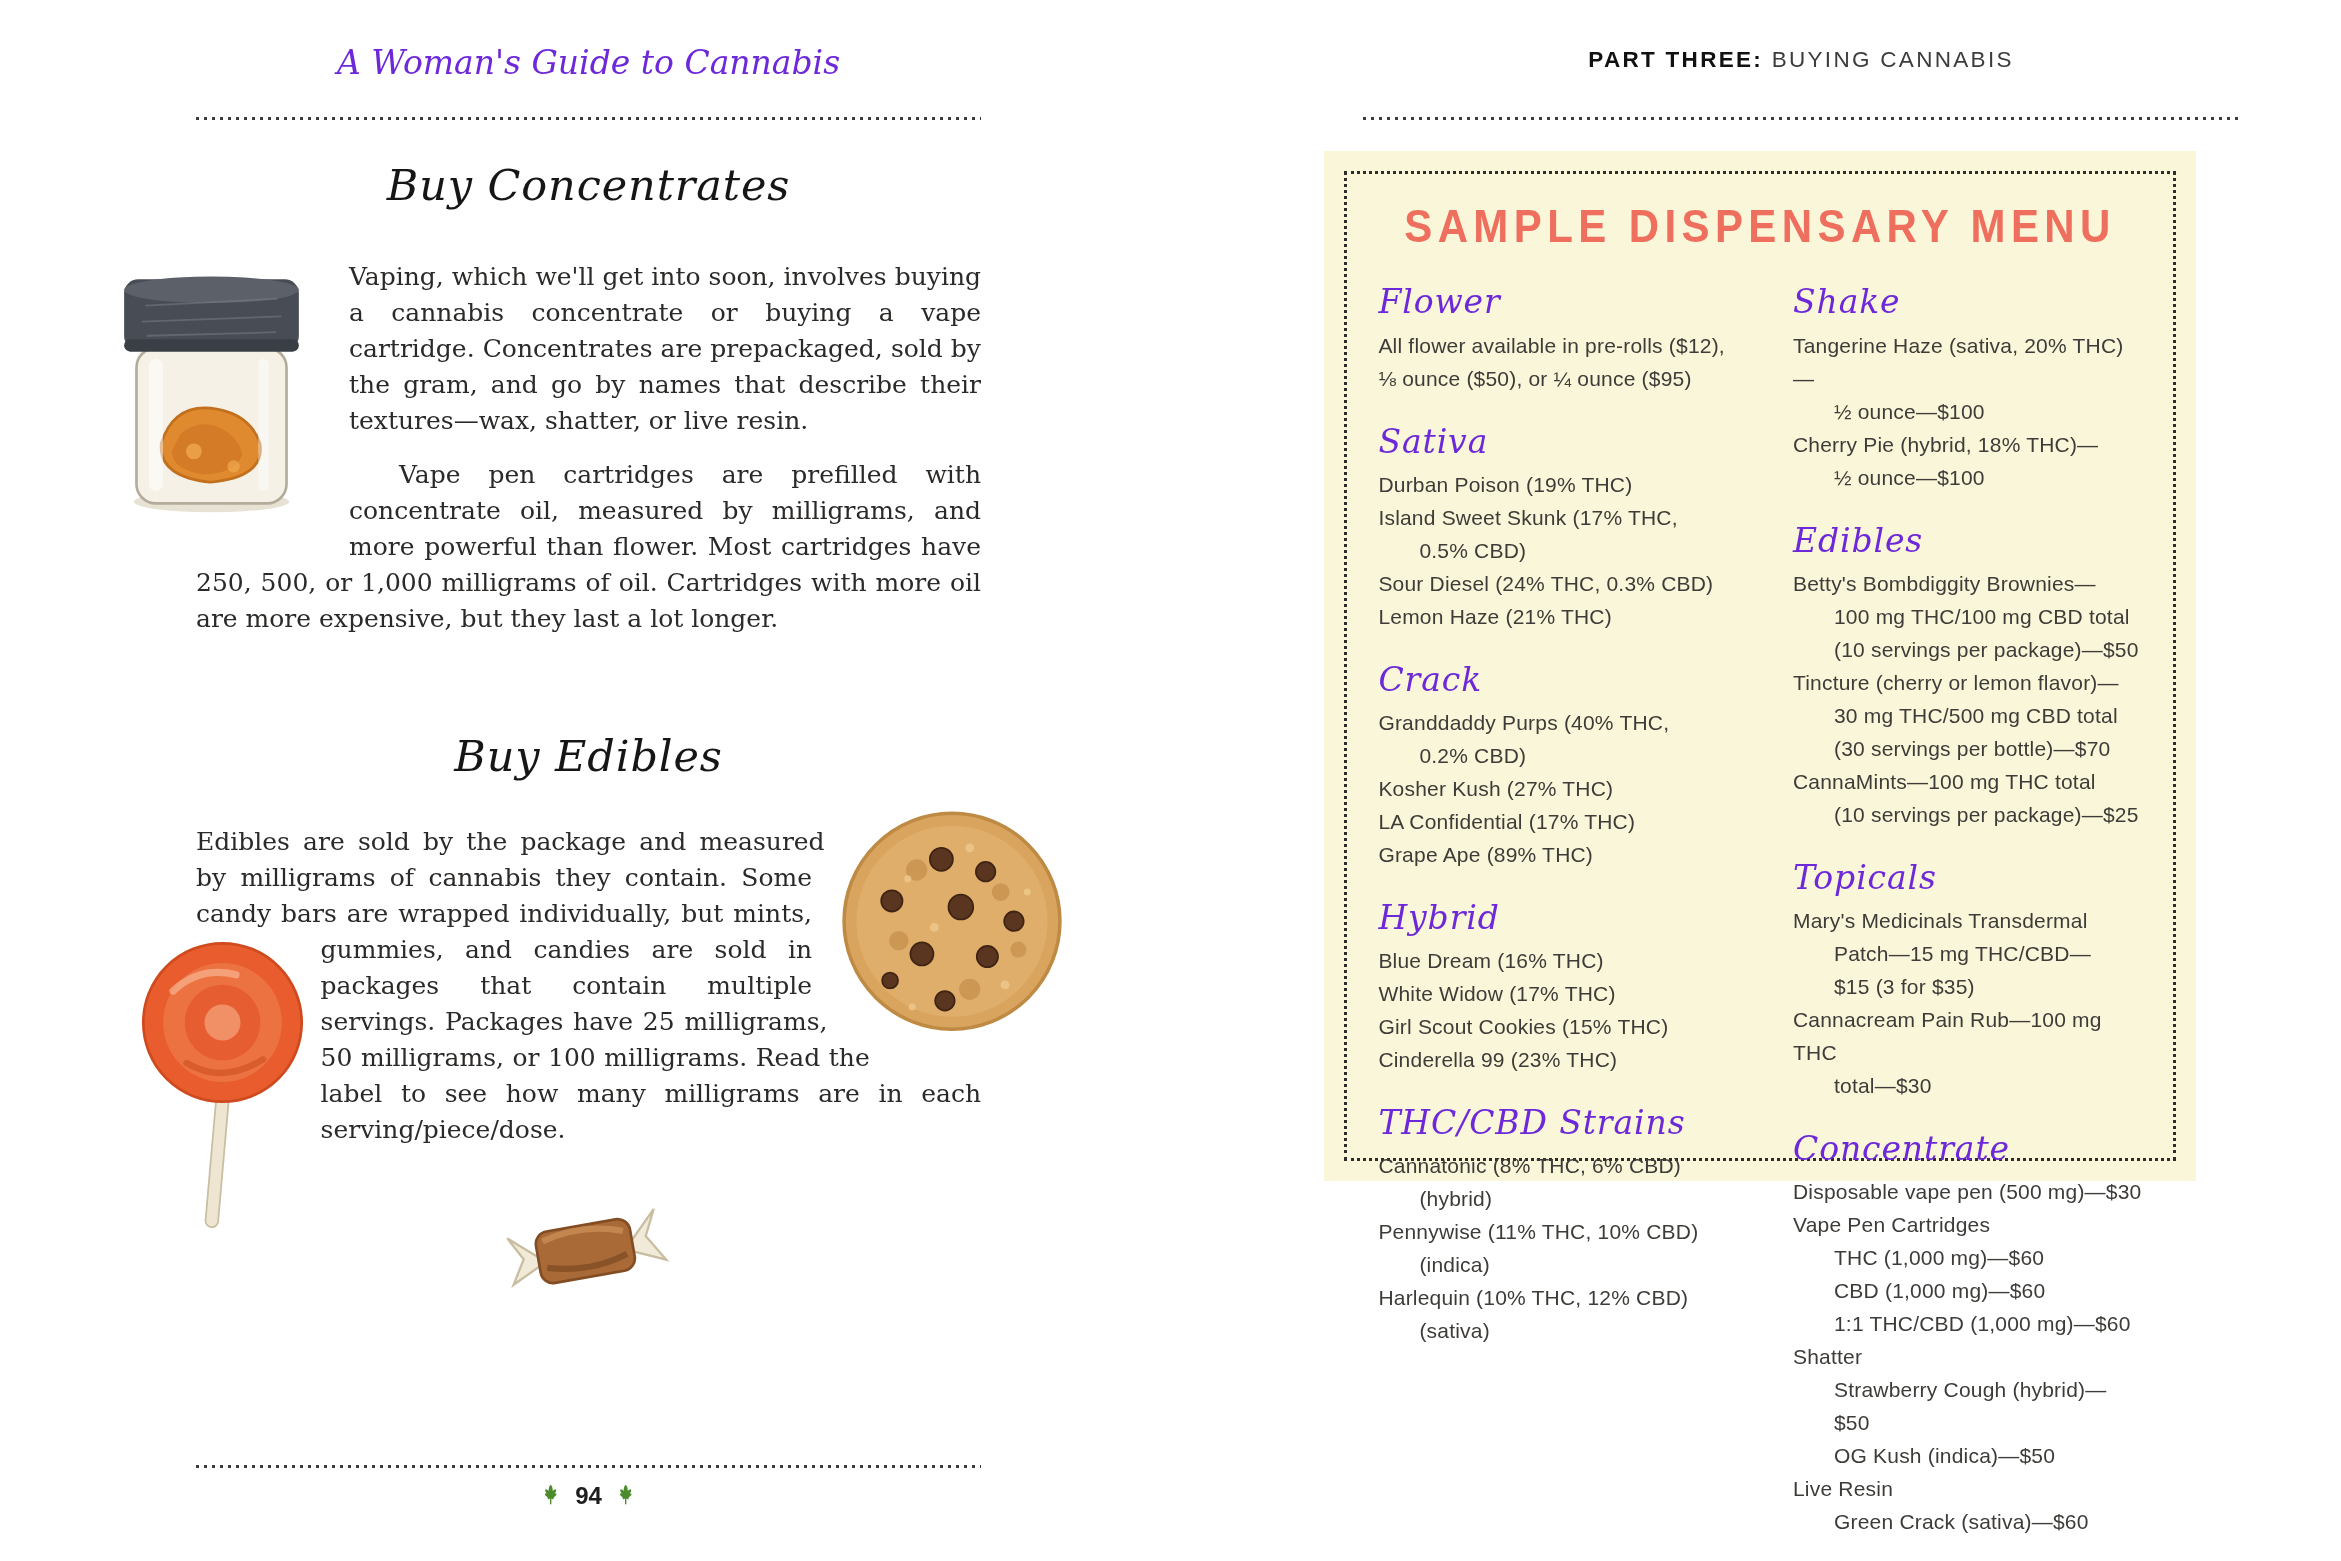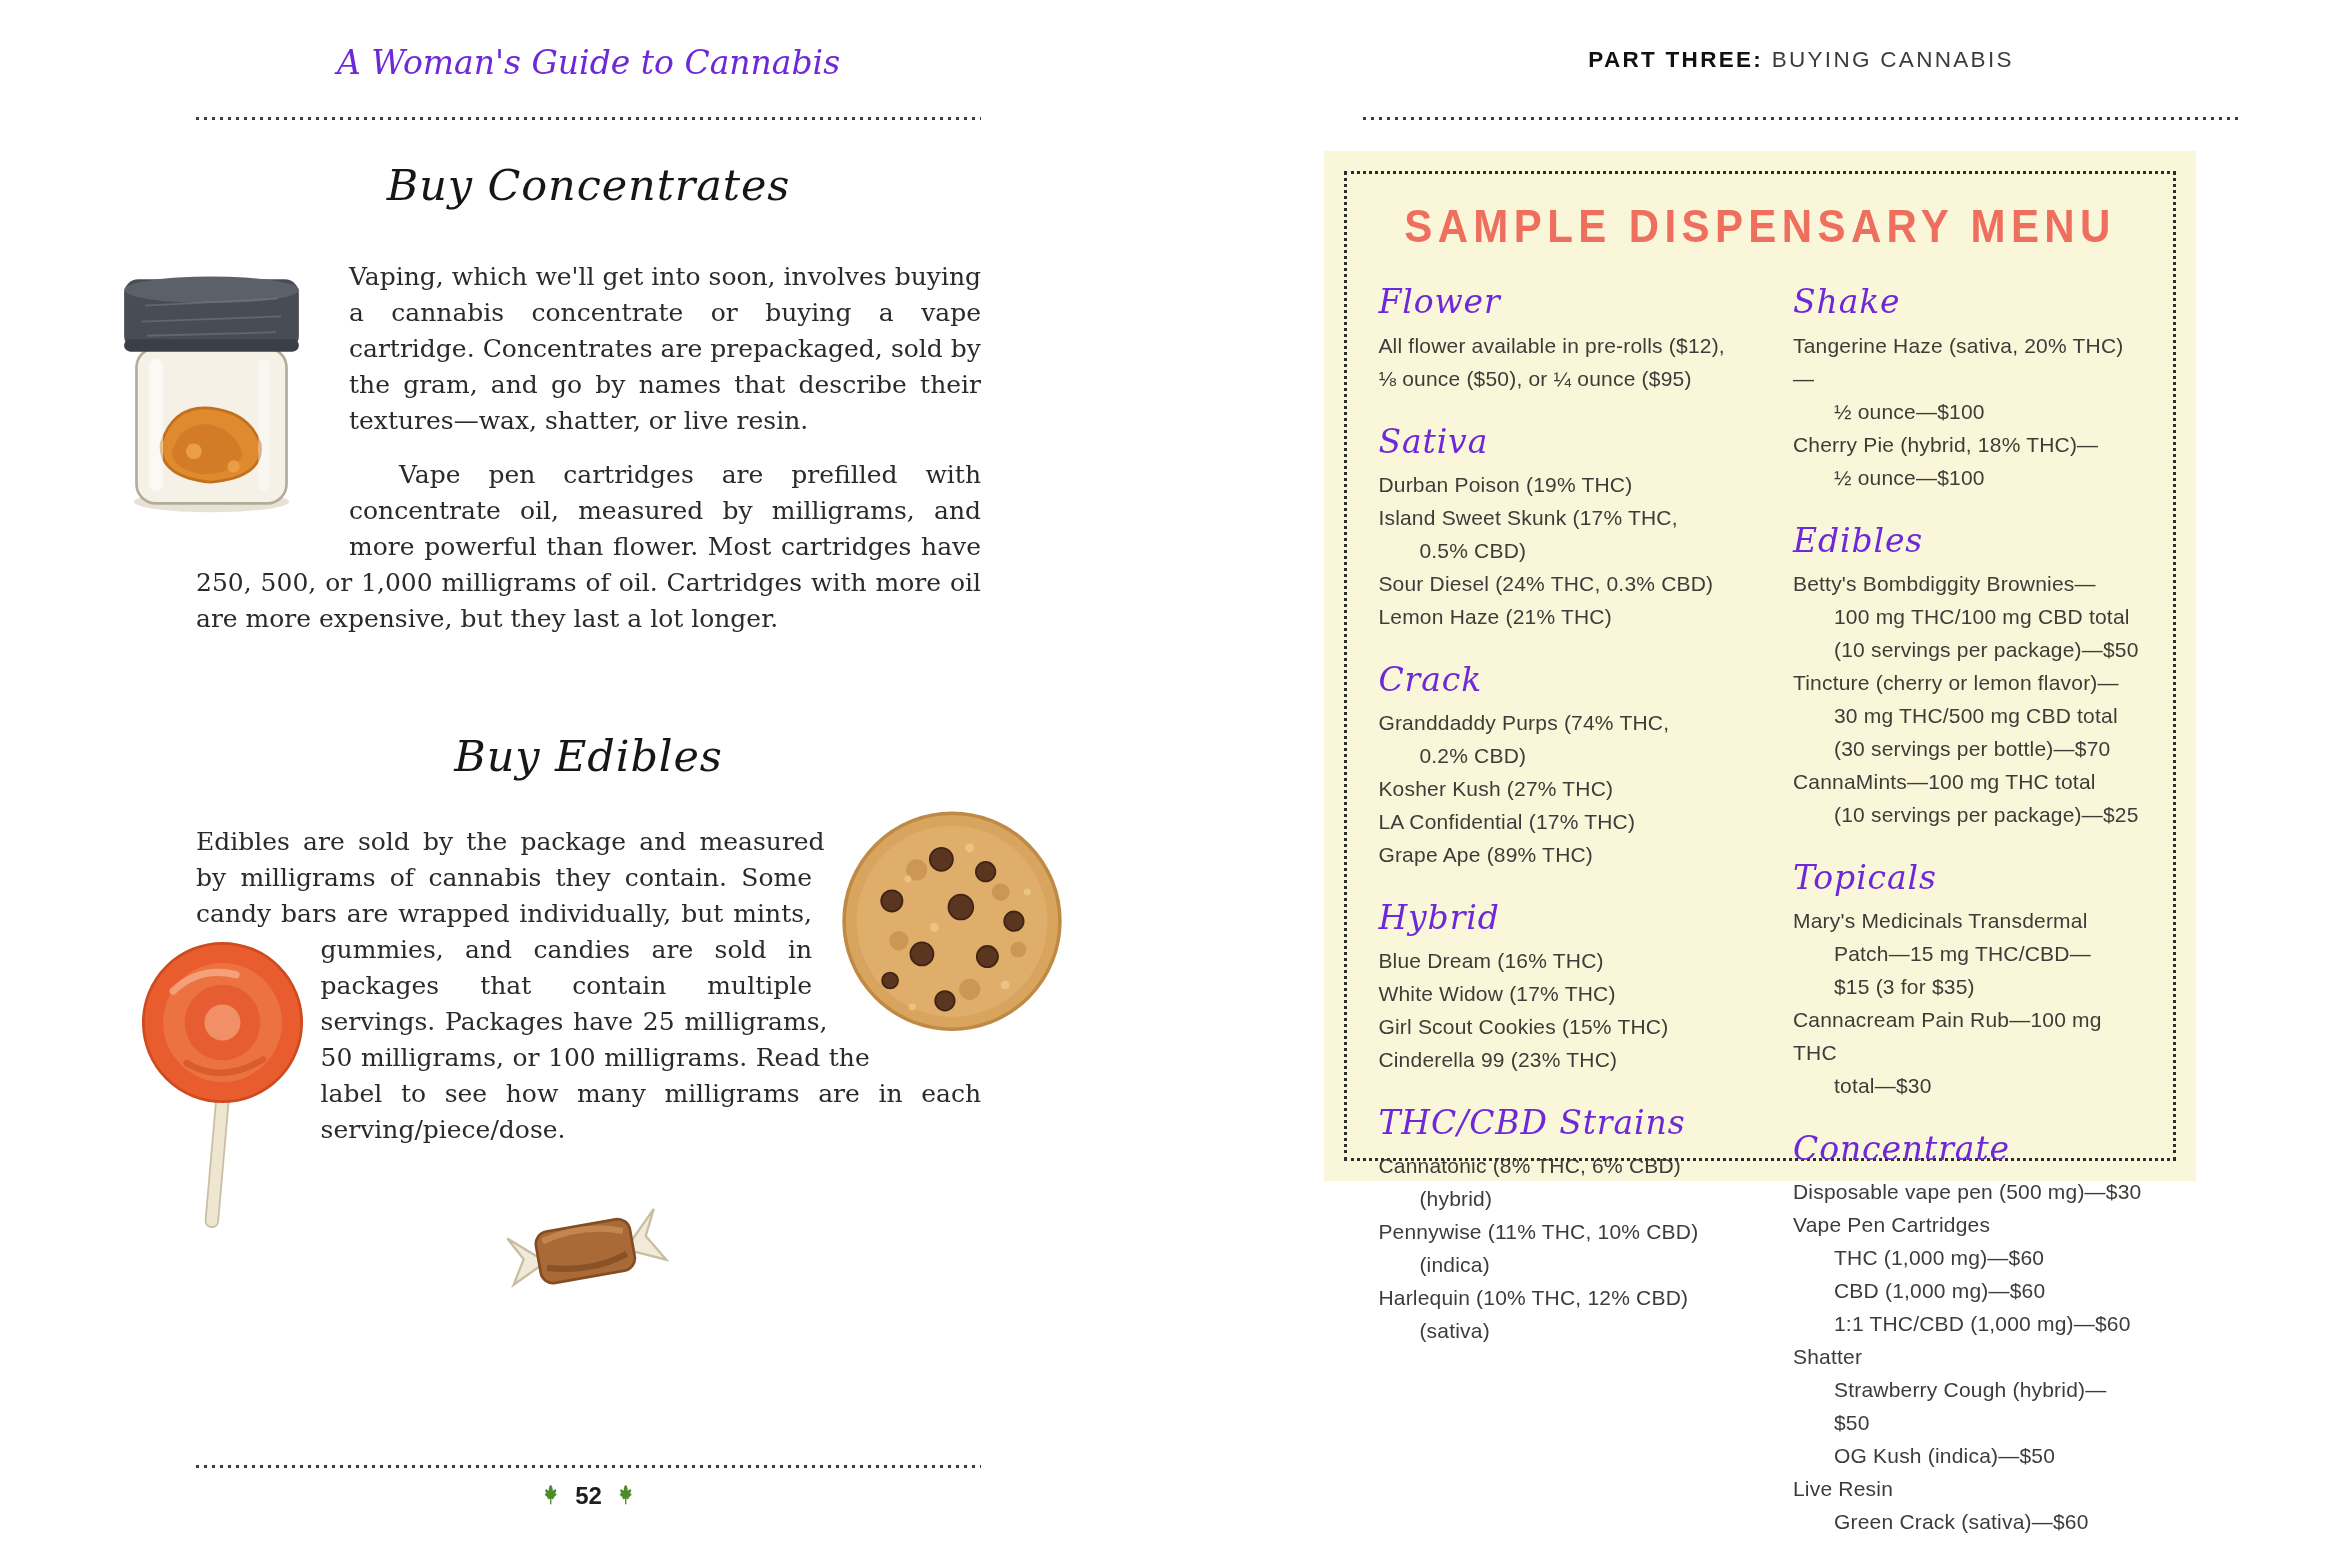--- a/index.html
+++ b/index.html
@@ -192,21 +192,21 @@
           <g fill="#4d8c2c">
             <ellipse cx="12" cy="8" rx="2.2" ry="7"></ellipse>
             <ellipse cx="12" cy="10" rx="2" ry="6.4" transform="rotate(40 12 12)"></ellipse>
             <ellipse cx="12" cy="10" rx="2" ry="6.4" transform="rotate(-40 12 12)"></ellipse>
             <ellipse cx="12" cy="11" rx="1.8" ry="5.2" transform="rotate(75 12 12)"></ellipse>
             <ellipse cx="12" cy="11" rx="1.8" ry="5.2" transform="rotate(-75 12 12)"></ellipse>
             <rect x="11.3" y="13" width="1.4" height="8" rx="0.7"></rect>
           </g>
         </svg>
       </span>
-      <span class="page-number">52</span>
+      <span class="page-number">94</span>
       <span class="leaf-icon">
         <svg viewBox="0 0 24 24" width="23.4" height="23.4">
           <g fill="#4d8c2c">
             <ellipse cx="12" cy="8" rx="2.2" ry="7"></ellipse>
             <ellipse cx="12" cy="10" rx="2" ry="6.4" transform="rotate(40 12 12)"></ellipse>
             <ellipse cx="12" cy="10" rx="2" ry="6.4" transform="rotate(-40 12 12)"></ellipse>
             <ellipse cx="12" cy="11" rx="1.8" ry="5.2" transform="rotate(75 12 12)"></ellipse>
             <ellipse cx="12" cy="11" rx="1.8" ry="5.2" transform="rotate(-75 12 12)"></ellipse>
             <rect x="11.3" y="13" width="1.4" height="8" rx="0.7"></rect>
           </g>
@@ -242,21 +242,21 @@
               <h3 class="menu-heading">Sativa</h3>
               <div class="menu-line">Durban Poison (19% THC)</div>
               <div class="menu-line">Island Sweet Skunk (17% THC,</div>
               <div class="menu-line l1">0.5% CBD)</div>
               <div class="menu-line">Sour Diesel (24% THC, 0.3% CBD)</div>
               <div class="menu-line">Lemon Haze (21% THC)</div>
             </div>
 
             <div class="menu-section">
               <h3 class="menu-heading">Crack</h3>
-              <div class="menu-line">Granddaddy Purps (74% THC,</div>
+              <div class="menu-line">Granddaddy Purps (40% THC,</div>
               <div class="menu-line l1">0.2% CBD)</div>
               <div class="menu-line">Kosher Kush (27% THC)</div>
               <div class="menu-line">LA Confidential (17% THC)</div>
               <div class="menu-line">Grape Ape (89% THC)</div>
             </div>
 
             <div class="menu-section">
               <h3 class="menu-heading">Hybrid</h3>
               <div class="menu-line">Blue Dream (16% THC)</div>
               <div class="menu-line">White Widow (17% THC)</div>

